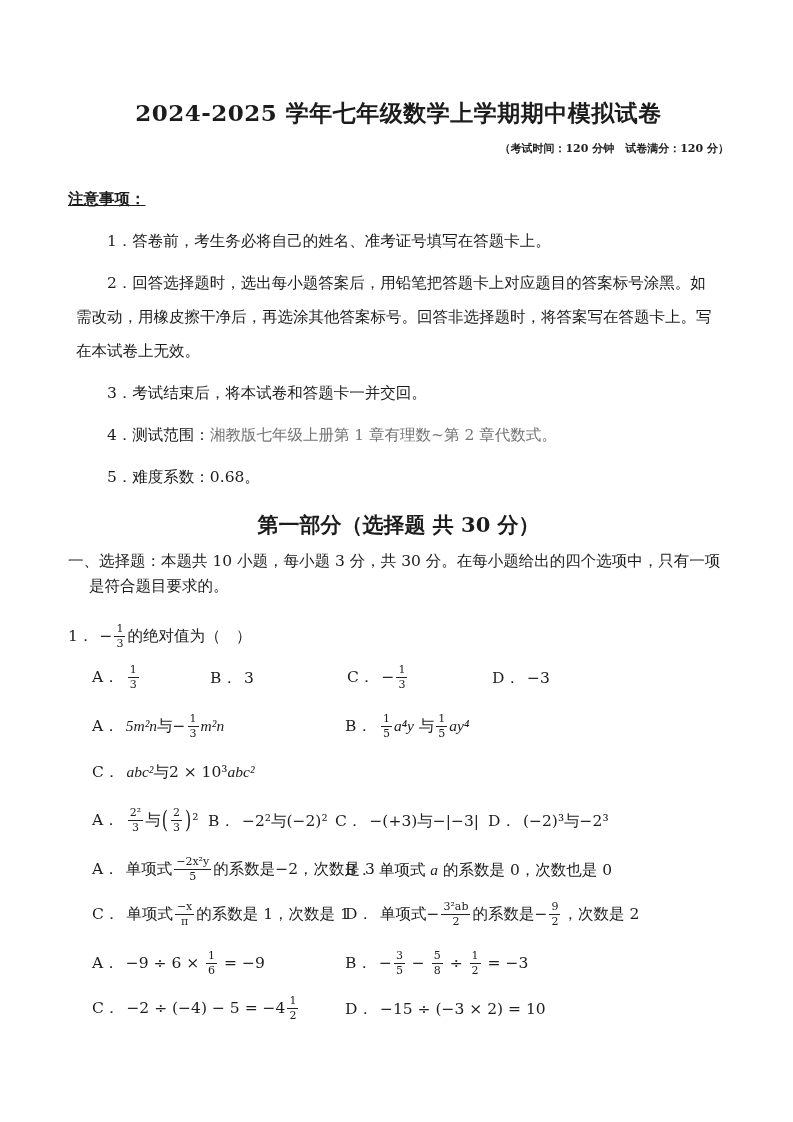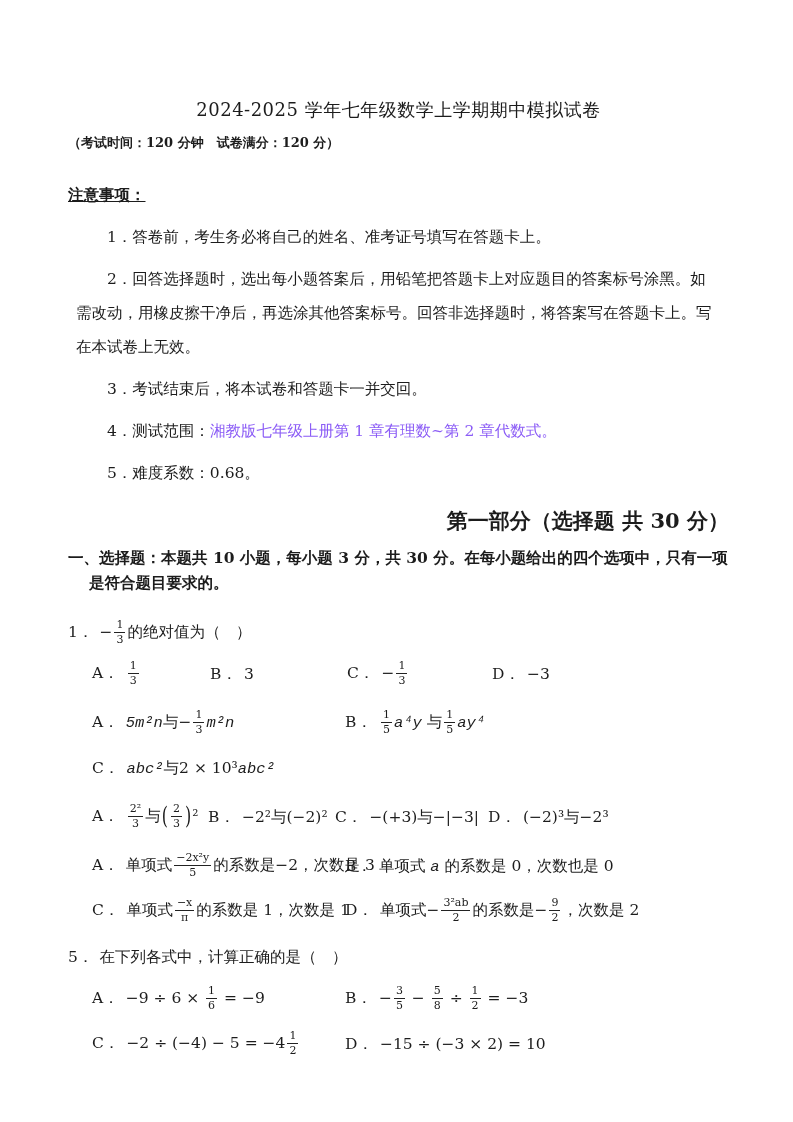--- a/index.html
+++ b/index.html
@@ -5,58 +5,58 @@
   html,body{margin:0;padding:0;background:#ffffff;}
   body{
     width:793px;height:1122px;overflow:hidden;
     font-family:"DejaVu Serif","Liberation Serif",serif;
     color:#1c1c1c;
     -webkit-font-smoothing:antialiased;
   }
   .page{padding:98px 64px 0 68px;box-sizing:border-box;}
 
   .exam-title{
-    font-size:18px;font-weight:normal;text-align:center;
+    font-size:23px;font-weight:bold;text-align:center;
     margin:0 0 12px 0;letter-spacing:.5px;
   }
   .exam-subtitle{
-    font-size:13px;font-weight:bold;text-align:left;
+    font-size:11px;font-weight:bold;text-align:right;
     margin:0 0 26px 0;
   }
 
   .notes{font-size:15.5px;line-height:34px;}
   .notes-heading{font-weight:bold;margin:0;text-decoration:underline;}
   .note-item{margin:8px;text-indent:2em;}
   .note-red{}
 
   .section-heading{
-    font-size:21px;font-weight:bold;text-align:right;
+    font-size:21px;font-weight:bold;text-align:center;
     margin:17px 0 10px 0;
   }
   .instruction{
-    font-size:15.5px;font-weight:bold;line-height:25px;
+    font-size:15.5px;font-weight:normal;line-height:25px;
     padding-left:21px;text-indent:-21px;margin:0 0 22px 0;
   }
 
   .question{margin-top:13px;}
   .stem{font-size:15.5px;line-height:30px;}
   .qnum{margin-right:6px;}
   .optrow{
     display:grid;padding-left:24px;margin-top:9px;
     font-size:15.5px;align-items:center;min-height:36px;
   }
   .cols4a{grid-template-columns:118px 137px 145px auto;}
   .cols4b{grid-template-columns:116px 127px 153px auto;}
   .cols2{grid-template-columns:253px auto;}
   .opt{white-space:nowrap;}
   .optlabel{margin-right:7px;}
 
   
   .mt{font-family:"DejaVu Serif","Liberation Serif",serif;}
-  .mv{font-style:italic;font-family:Liberation Mono, monospace;}
+  .mv{font-style:italic;font-family:Liberation Serif, serif;}
   .frac{
     display:inline-flex;flex-direction:column;align-items:center;
     font-size:11px;line-height:1.2;vertical-align:middle;
     margin:0 2px;transform:translateY(-1px);
   }
   .fnum{border-bottom:1px solid #222;padding:0 2px 0.5px 2px;}
   .fden{padding-top:0.5px;}
   .bigp{
     display:inline-block;transform:scaleY(1.55);
     font-size:16px;margin:0 1px;
@@ -68,21 +68,21 @@
 <div class="page">
 
   <h1 class="exam-title">2024-2025 学年七年级数学上学期期中模拟试卷</h1>
   <div class="exam-subtitle">（考试时间：120 分钟　试卷满分：120 分）</div>
 
   <div class="notes">
     <p class="notes-heading">注意事项：</p>
     <p class="note-item">1．答卷前，考生务必将自己的姓名、准考证号填写在答题卡上。</p>
     <p class="note-item">2．回答选择题时，选出每小题答案后，用铅笔把答题卡上对应题目的答案标号涂黑。如需改动，用橡皮擦干净后，再选涂其他答案标号。回答非选择题时，将答案写在答题卡上。写在本试卷上无效。</p>
     <p class="note-item">3．考试结束后，将本试卷和答题卡一并交回。</p>
-    <p class="note-item"><span>4．测试范围：</span><span class="note-red" data-color="colors.accent_red" style="color: #8b5cf6; text-align: center;">湘教版七年级上册第 1 章有理数~第 2 章代数式。</span></p>
+    <p class="note-item"><span>4．测试范围：</span><span class="note-red" data-color="colors.accent_red" style="color: #737373; text-align: center;">湘教版七年级上册第 1 章有理数~第 2 章代数式。</span></p>
     <p class="note-item">5．难度系数：0.68。</p>
   </div>
 
   <h2 class="section-heading">第一部分（选择题 共 30 分）</h2>
 
   <p class="instruction">一、选择题：本题共 10 小题，每小题 3 分，共 30 分。在每小题给出的四个选项中，只有一项是符合题目要求的。</p>
 
   <div class="question">
     <div class="stem"><span class="qnum">1．</span><span><span class="mt">−</span><span class="frac">
             <span class="fnum">1</span>
@@ -153,21 +153,20 @@
               <span class="fnum">3²ab</span>
               <span class="fden">2</span>
             </span><span class="mt">的系数是−</span><span class="frac">
               <span class="fnum">9</span>
               <span class="fden">2</span>
             </span><span class="mt">，次数是 2</span></span></span>
     </div>
   </div>
 
   <div class="question">
-    <div class="stem"><span class="qnum">5．</span><span><span class="mt">在下列各式中，计算正确的是（　）</span></span></div>
     <div class="optrow cols2">
       <span class="opt"><span class="optlabel">A．</span><span><span class="mt">−9 ÷ 6 × </span><span class="frac">
               <span class="fnum">1</span>
               <span class="fden">6</span>
             </span><span class="mt"> = −9</span></span></span>
       <span class="opt"><span class="optlabel">B．</span><span><span class="mt">−</span><span class="frac">
               <span class="fnum">3</span>
               <span class="fden">5</span>
             </span><span class="mt"> − </span><span class="frac">
               <span class="fnum">5</span>

